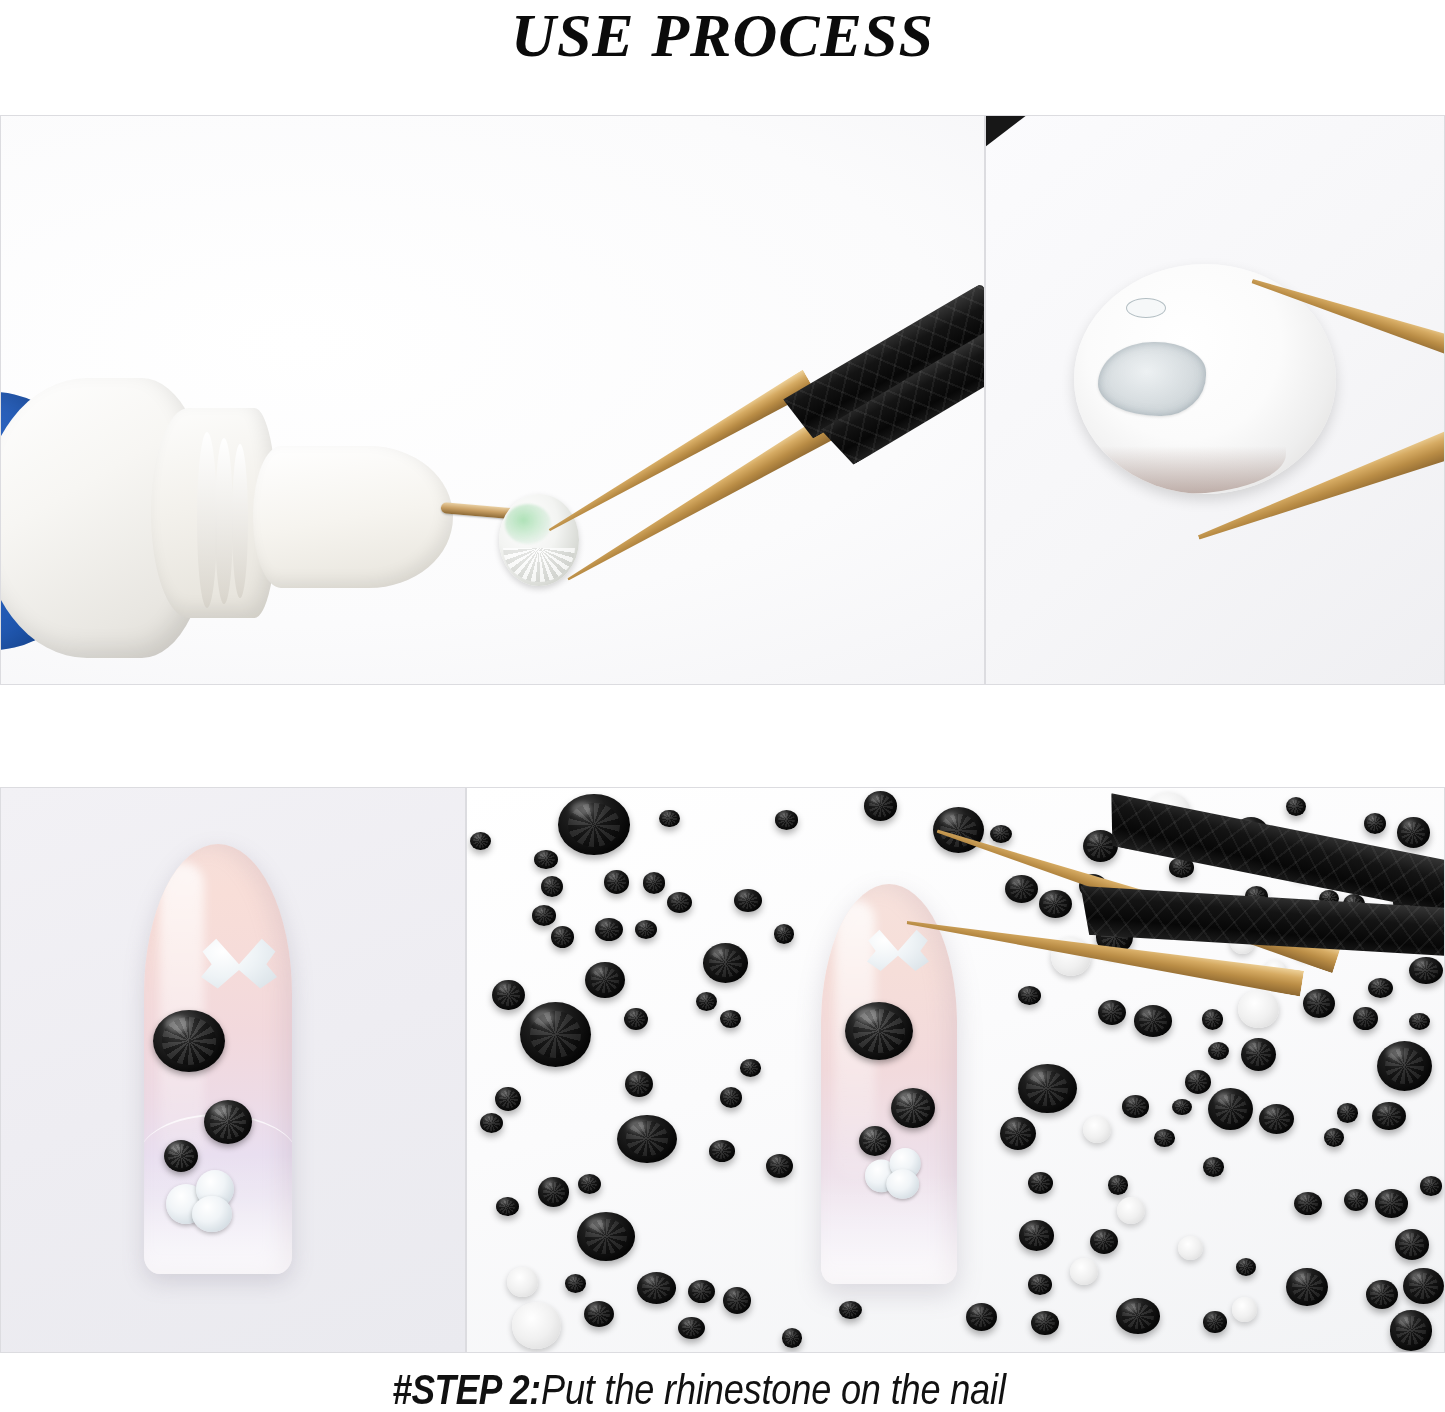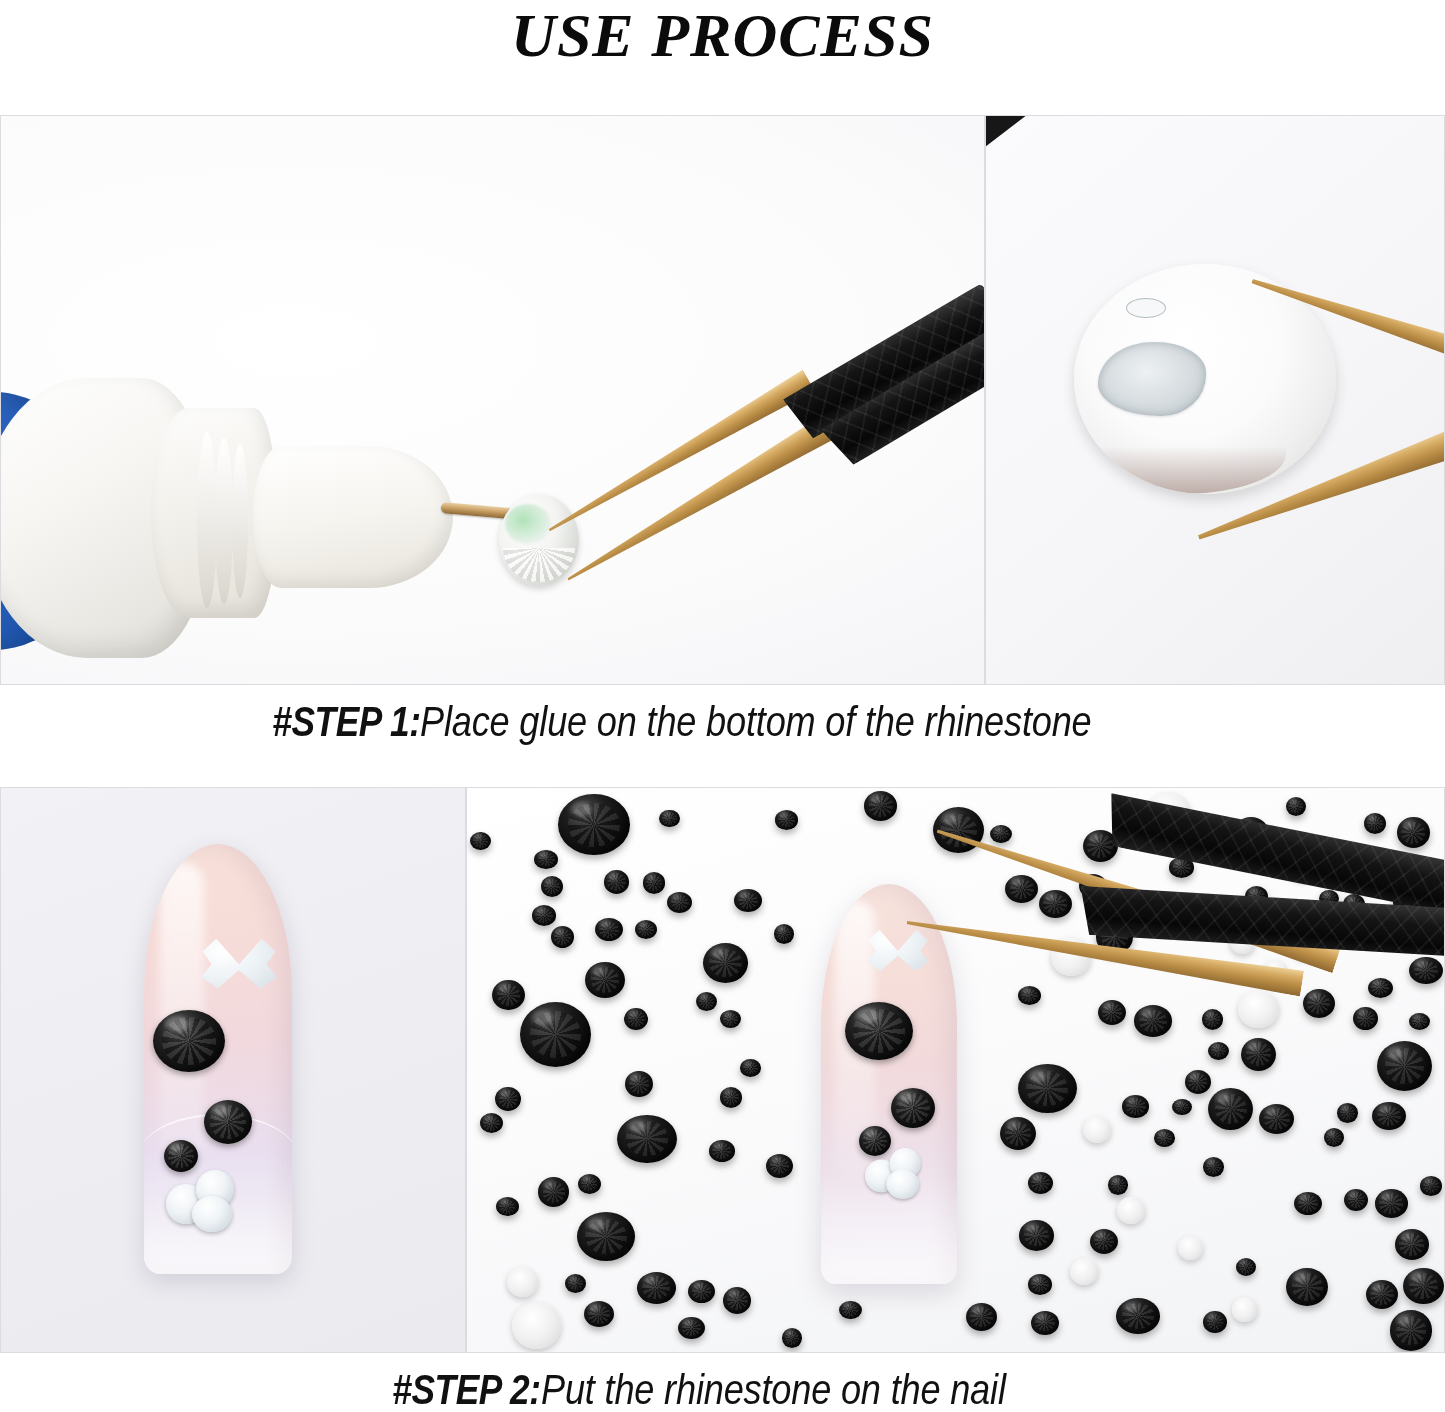--- a/index.html
+++ b/index.html
@@ -326,23 +326,20 @@
         <div class="glue-blob"></div>
         <div class="glue-mini"></div>
         <div class="rim"></div>
       </div>
 
       <div class="tw tw-gold" id="tw2-up"></div>
       <div class="tw tw-gold" id="tw2-dn"></div>
     </div>
   </div>
 
-  <div class="cap" id="cap-1">
-    <span class="k">#STEP 1:</span><span class="t">Place glue on the bottom of the rhinestone</span>
-  </div>
 
   <div class="row" id="row-2">
 
     <div class="photo" id="r2-left">
       <div class="bg-lav"></div>
 
       <div class="nail">
         <div class="gloss"></div>
         <div class="smile"></div>
         <div class="shimmer"></div>

